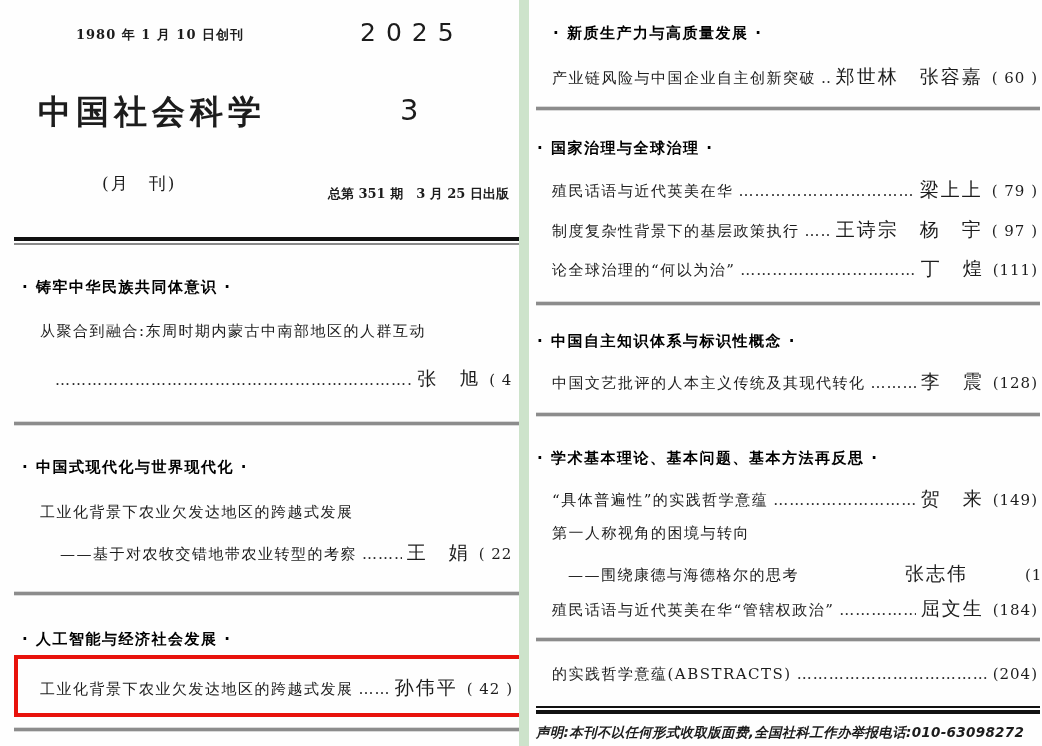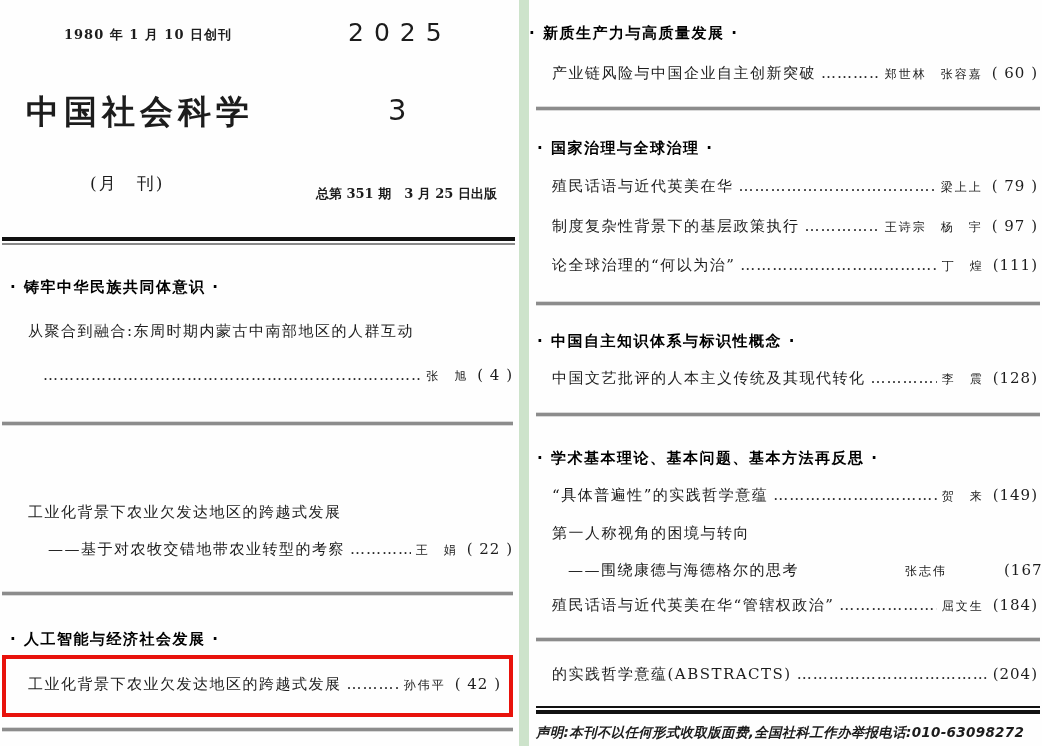--- a/index.html
+++ b/index.html
@@ -1,42 +1,42 @@
 <!DOCTYPE html>
 <html><head>
 <meta charset="utf-8">
 <style>
   html,body{margin:0;padding:0;background:#fff;}
   .page{position:relative;width:1042px;height:746px;background:#fefefe;overflow:hidden;
         font-family:"DejaVu Serif","Liberation Serif",serif;color:#1c1c1c;}
   .abs{position:absolute;}
   .divider{position:absolute;left:519px;top:0;width:10px;height:746px;}
   .col{position:absolute;top:0;height:746px;}
-  .col-left{left:0;width:612px;}
+  .col-left{left:12px;width:612px;}
   .col-right{left:529px;width:513px;}
 
   .m-founding{font-size:13px;font-weight:bold;letter-spacing:1px;white-space:nowrap;}
   .m-year{font-size:25px;letter-spacing:10px;font-family:"DejaVu Sans","Liberation Sans",sans-serif;white-space:nowrap;}
   .m-title{font-size:33px;font-weight:bold;letter-spacing:5px;white-space:nowrap;}
   .m-issue{font-size:29px;font-family:"DejaVu Sans","Liberation Sans",sans-serif;}
   .m-freq{font-size:17px;letter-spacing:2px;white-space:nowrap;text-align:right;}
   .m-pub{font-size:13px;font-weight:bold;white-space:nowrap;}
 
   .rule-double-top{border-top:4px solid #111;height:2px;border-bottom:2px solid #8a8a8a;box-sizing:content-box;}
   .rule{height:3px;background:#8c8c8c;border-top:1px solid #d9d9d9;border-bottom:1px solid #d9d9d9;box-sizing:content-box;}
   .rule-double-bottom{border-top:2px solid #111;height:2px;border-bottom:4px solid #111;box-sizing:content-box;}
 
   .sec-heading{font-family:"DejaVu Sans","Liberation Sans",sans-serif;font-weight:bold;
                font-size:15px;letter-spacing:1.5px;color:#000;white-space:nowrap;}
   .title-line{font-size:15px;letter-spacing:1.5px;white-space:nowrap;}
   .sub{letter-spacing:1px;}
   .toc-row{display:flex;align-items:baseline;height:22px;font-size:15px;}
   .toc-row .t{white-space:nowrap;letter-spacing:1.5px;flex:0 0 auto;}
   .leader{flex:1 1 auto;overflow:hidden;white-space:nowrap;letter-spacing:1px;margin:0 5px;color:#2a2a2a;}
-  .authors{white-space:nowrap;letter-spacing:2px;margin-right:9px;flex:0 0 auto;font-size:12px;}
+  .authors{white-space:nowrap;letter-spacing:2px;margin-right:9px;flex:0 0 auto;font-size:19px;}
   .pagenum{white-space:nowrap;flex:0 0 auto;letter-spacing:1px;}
 
   .highlight-box{box-sizing:border-box;display:flex;align-items:center;
                  padding:0 8px 0 22px;}
   .statement{font-family:"DejaVu Sans","Liberation Sans",sans-serif;font-weight:bold;
              font-size:13.5px;letter-spacing:0.3px;white-space:nowrap;}
 </style>
 </head>
 <body>
 
@@ -55,20 +55,21 @@
 
     <div class="abs title-line" style="left:28px;top:322px;">从聚合到融合:东周时期内蒙古中南部地区的人群互动</div>
     <div class="abs sec-heading" style="left:10px;top:278px;">· 铸牢中华民族共同体意识 ·</div>
     <div class="abs toc-row" style="left:38px;top:366px;width:475px;">
       <span class="leader">………………………………………………………………………………………………………………………………</span>
       <span class="authors">张　旭</span>
       <span class="pagenum">( 4 )</span>
     </div>
     <div class="abs rule" style="left:2px;top:421px;width:511px;"></div>
 
+    <div class="abs sec-heading" style="left:10px;top:458px;">· 中国式现代化与世界现代化 ·</div>
     <div class="abs title-line" style="left:28px;top:503px;">工业化背景下农业欠发达地区的跨越式发展</div>
     <div class="abs toc-row" style="left:48px;top:540px;width:465px;">
       <span class="t sub">——基于对农牧交错地带农业转型的考察</span>
       <span class="leader">………………………………………………………………………………………………………………………………</span>
       <span class="authors">王　娟</span>
       <span class="pagenum">( 22 )</span>
     </div>
     <div class="abs rule" style="left:2px;top:591px;width:511px;"></div>
 
     <div class="abs sec-heading" style="left:10px;top:630px;">· 人工智能与经济社会发展 ·</div>
@@ -80,21 +81,21 @@
         <span class="pagenum">( 42 )</span>
       </div>
     </div>
     <div class="abs rule" style="left:2px;top:727px;width:511px;"></div>
   </div>
 
   <div class="divider" style="background:#cde3cb;"></div>
 
   <div class="col col-right">
 
-    <div class="abs sec-heading" style="left:0;top:24px;">· 新质生产力与高质量发展 ·</div>
+    <div class="abs sec-heading" style="left:24px;top:24px;">· 新质生产力与高质量发展 ·</div>
     <div class="abs toc-row" style="left:23px;top:64px;width:486px;">
       <span class="t">产业链风险与中国企业自主创新突破</span>
       <span class="leader">………………………………………………………………………………………………………………………………</span>
       <span class="authors">郑世林　张容嘉</span>
       <span class="pagenum">( 60 )</span>
     </div>
     <div class="abs rule" style="left:7px;top:106px;width:504px;"></div>
 
     <div class="abs sec-heading" style="left:8px;top:139px;">· 国家治理与全球治理 ·</div>
     <div class="abs toc-row" style="left:23px;top:177px;width:486px;">

